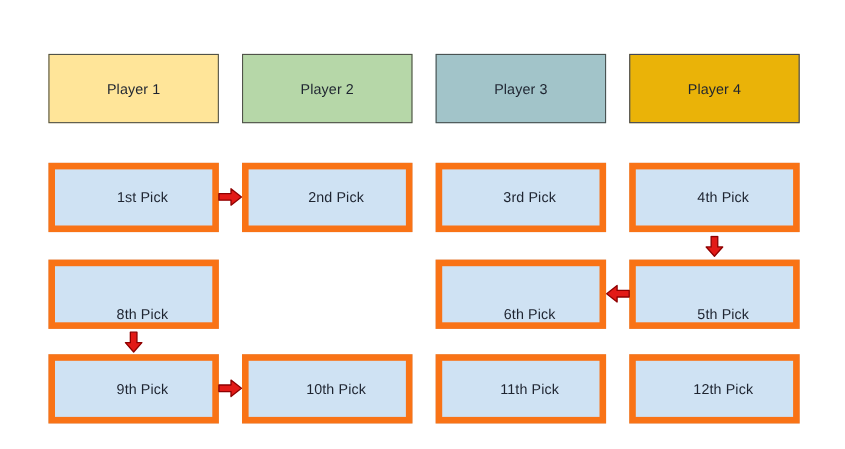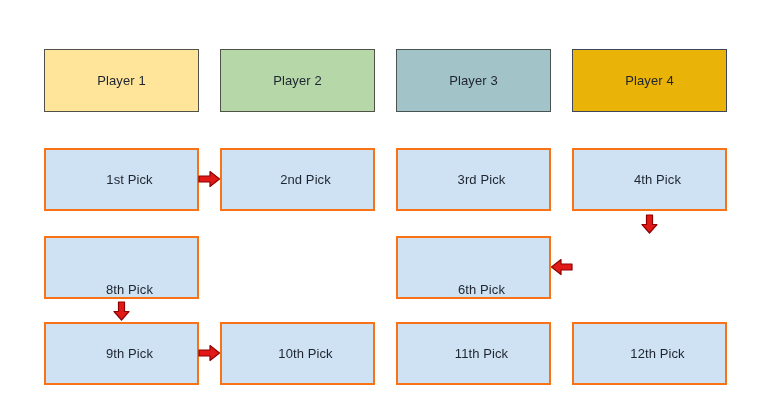--- a/index.html
+++ b/index.html
@@ -13,21 +13,21 @@
   .box{
     position:absolute;
     width:155px;height:63px;
     box-sizing:border-box;
     display:flex;align-items:center;justify-content:center;
     font-size:13px;
     color:#1e2430;
     letter-spacing:0.1px;
   }
   .player{border:1px solid #50524a;}
-  .pick{background:#cfe2f3;border:2px solid #f97316;padding-left:16px;}
+  .pick{background:#cfe2f3;border:6px solid #f97316;padding-left:16px;}
   .p1{background:#ffe599;}
   .p2{background:#b6d7a8;}
   .p3{background:#a2c4c9;border-color:#4a5352;}
   .p4{background:#eab308;border-color:#3f465c;}
   .c0{left:44px;}.c1{left:220px;}.c2{left:396px;}.c3{left:572px;}
   .r0{top:49px;}.r1{top:148px;}.r2{top:236px;align-items:flex-end;}.r3{top:322px;}
   .arrow{position:absolute;line-height:0;}
   .arrow svg{display:block;}
   .arrow polygon{fill:#e21a17;stroke:#8e0000;stroke-width:1.2;stroke-linejoin:round;}
   .a-right-1{left:198px;top:170px;}
@@ -66,20 +66,23 @@
   <div class="box pick c3 r1">
     <span>4th Pick</span>
   </div>
 
   <div class="box pick c0 r2">
     <span>8th Pick</span>
   </div>
   <div class="box pick c2 r2">
     <span>6th Pick</span>
   </div>
+  <div class="box pick c3 r2">
+    <span>5th Pick</span>
+  </div>
 
   <div class="box pick c0 r3">
     <span>9th Pick</span>
   </div>
   <div class="box pick c1 r3">
     <span>10th Pick</span>
   </div>
   <div class="box pick c2 r3">
     <span>11th Pick</span>
   </div>

